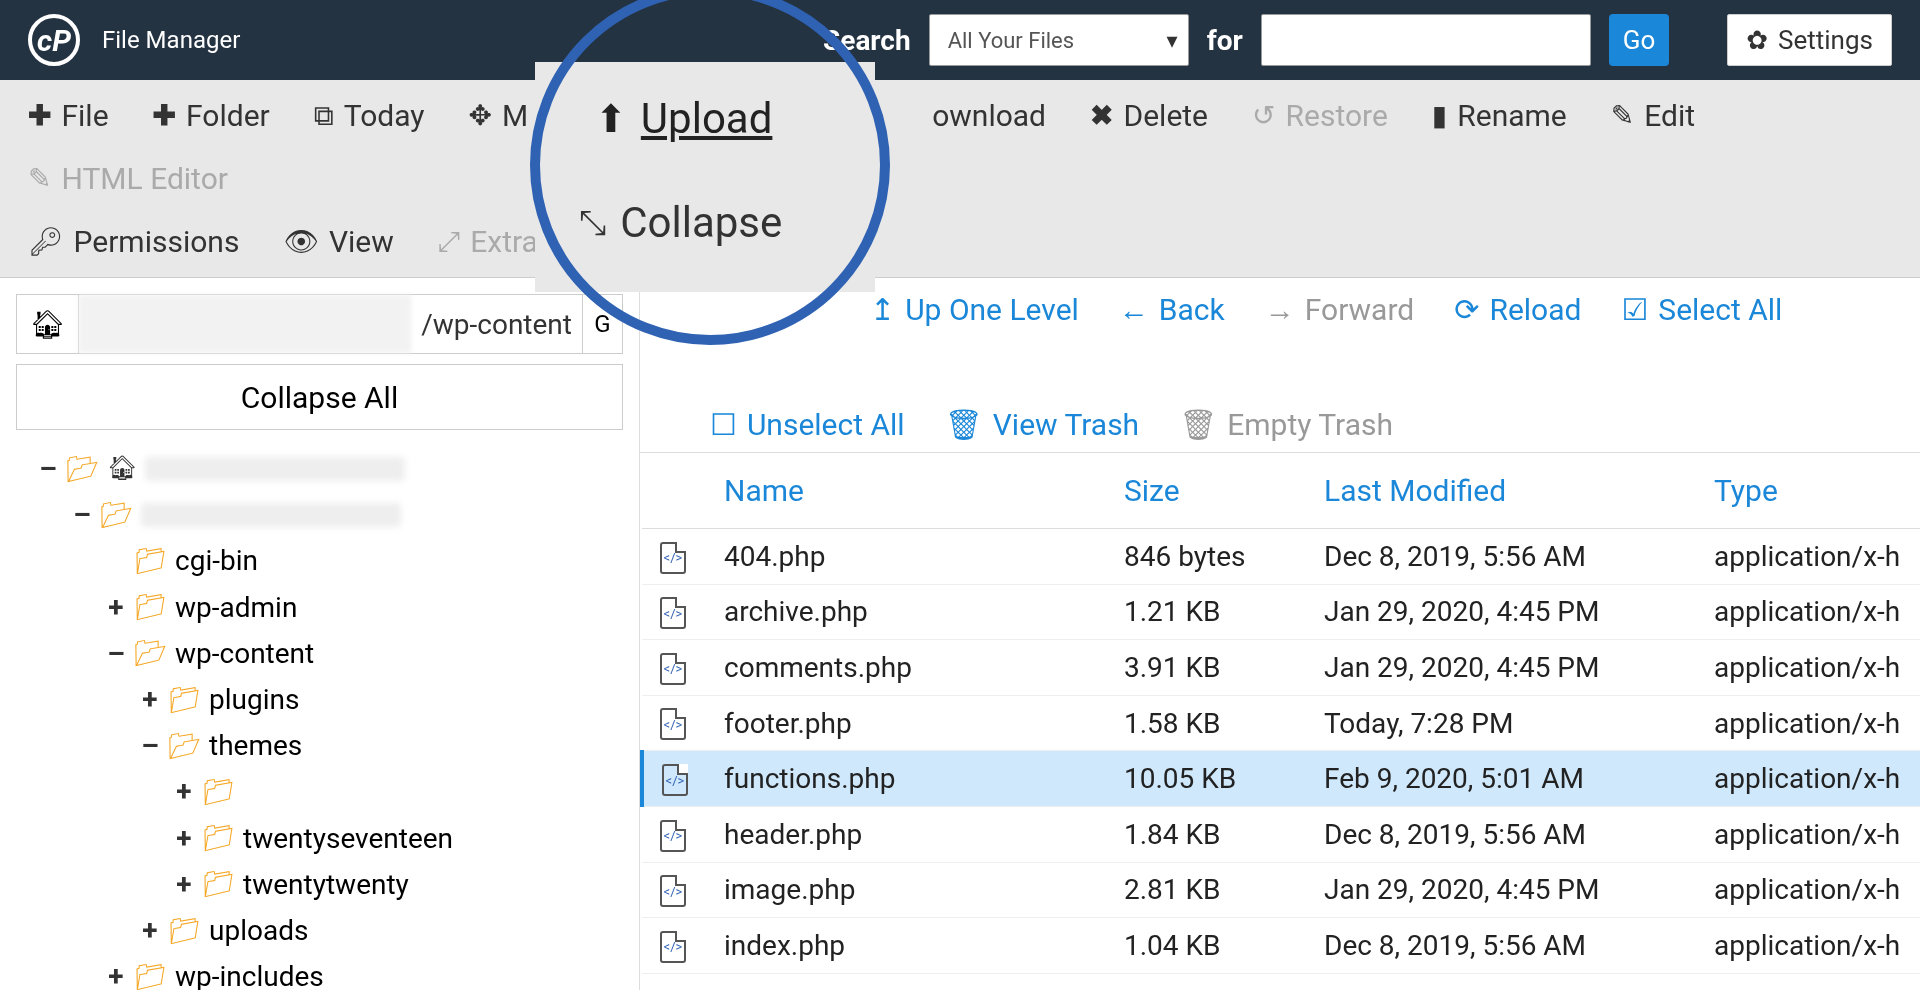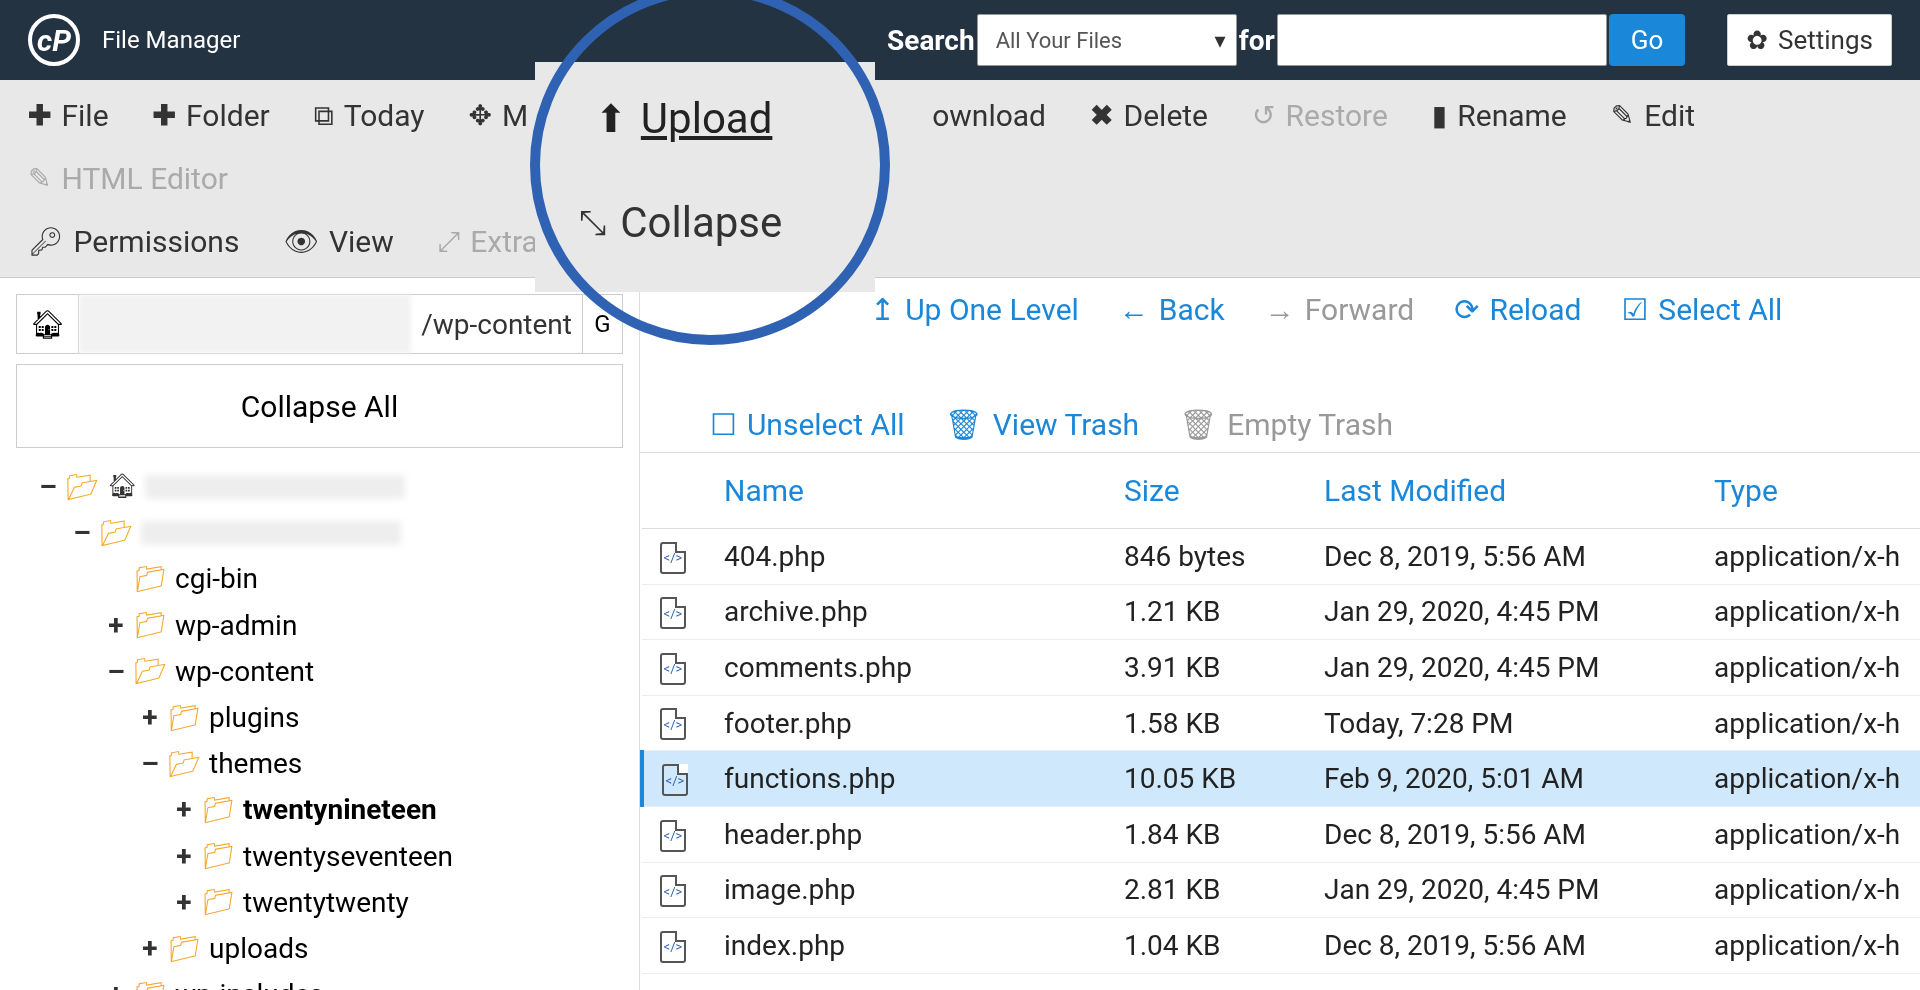--- a/index.html
+++ b/index.html
@@ -1,29 +1,29 @@
 <!DOCTYPE html>
 <html><head>
 <meta charset="utf-8">
 <style>
 *{margin:0;padding:0;box-sizing:border-box;font-family:-apple-system,BlinkMacSystemFont,"Segoe UI",Roboto,Arial,sans-serif}
 body{background:#fff;overflow:hidden;width:1920px;height:990px;position:relative}
 
 
-.header{background:#243342;height:80px;display:flex;align-items:center;padding:0 28px;color:#fff;gap:2px}
+.header{background:#243342;height:80px;display:flex;align-items:center;padding:0 28px;color:#fff;gap:18px}
 .logo-wrap{display:flex;align-items:center;gap:22px}
 .logo-circle{width:52px;height:52px;border:4px solid #fff;border-radius:50%;display:flex;align-items:center;justify-content:center;font-size:30px;font-weight:700;font-style:italic}
 .app-title{font-size:24px;font-weight:400}
 .spacer{flex:1}
 .search-label{font-size:28px;font-weight:700}
 .search-select{height:52px;background:#fff;color:#555;border:1px solid #999;font-size:22px;padding:0 40px 0 18px;width:260px;position:relative;display:flex;align-items:center;border-radius:2px}
 .search-select:after{content:"▾";position:absolute;right:10px;color:#333}
 .search-for{font-size:28px;font-weight:700}
 .search-input{height:52px;width:330px;background:#fff;border:1px solid #999;font-size:22px;padding:0 10px;border-radius:2px}
-.go-btn{height:52px;background:#1a87d8;color:#fff;border:none;font-size:26px;padding:0 22px;border-radius:4px;cursor:pointer}
+.go-btn{height:52px;background:#1a87d8;color:#fff;border:none;font-size:26px;padding:0 14px;border-radius:4px;cursor:pointer}
 .settings-btn{height:52px;background:#fff;color:#333;border:1px solid #ccc;font-size:26px;padding:0 18px;display:flex;align-items:center;gap:10px;cursor:pointer;margin-left:40px;border-radius:2px}
 
 
 .toolbar{background:#e8e8e8;border-bottom:1px solid #ccc;display:flex;flex-wrap:wrap;align-items:center;padding:4px 6px;gap:0;min-height:120px}
 .tb-btn{display:inline-flex;align-items:center;gap:10px;padding:14px 22px;font-size:30px;color:#333;cursor:pointer;white-space:nowrap}
 .tb-btn.disabled{color:#aaa}
 .tb-icon{font-size:28px;display:inline-block}
 .tb-break{flex-basis:100%;height:0}
 
 
@@ -38,21 +38,21 @@
 .left-pane{width:640px;border-right:1px solid #ddd;padding:8px 12px;overflow:hidden}
 .right-pane{flex:1;overflow:hidden}
 
 
 .path-bar{display:flex;align-items:stretch;border:1px solid #ccc;height:60px;margin:8px 4px}
 .home-btn{width:62px;display:flex;align-items:center;justify-content:center;font-size:28px;border-right:1px solid #ccc;cursor:pointer}
 .path-blur{flex:1.2;background:#f2f2f2;filter:blur(2px)}
 .path-text{padding:0 10px;display:flex;align-items:center;font-size:28px;color:#333}
 .go-right{width:40px;display:flex;align-items:center;justify-content:center;border-left:1px solid #ccc;font-size:24px}
 
-.collapse-btn{border:1px solid #ccc;height:84px;display:flex;align-items:center;justify-content:center;font-size:30px;margin:10px 4px 16px;cursor:pointer}
+.collapse-btn{border:1px solid #ccc;height:66px;display:flex;align-items:center;justify-content:center;font-size:30px;margin:10px 4px 16px;cursor:pointer}
 
 
 .tree{font-size:28px;line-height:1.65;padding-left:26px}
 .tree .row{display:flex;align-items:center;gap:8px;white-space:nowrap}
 .tree .toggle{width:20px;font-weight:700;color:#333;cursor:pointer;text-align:center}
 .folder-icon{color:#f5a623;font-size:26px}
 .folder-open{color:#f5a623;font-size:26px}
 .tree .home-i{color:#333;font-size:24px}
 .tree .blur-label{display:inline-block;width:260px;height:24px;background:#eee;filter:blur(3px);border-radius:3px}
 .tree .bold{font-weight:700}
@@ -217,21 +217,20 @@
           <span>plugins</span>
         </div>
       <div class="row indent3">
           <span class="toggle">–</span>
           <span class="folder-open">📂︎</span>
           <span>themes</span>
         </div>
       <div class="row indent4">
           <span class="toggle">+</span>
           <span class="folder-icon">📁︎</span>
-          <span class="bold">twentynineteen</span>
         </div>
       <div class="row indent4">
           <span class="toggle">+</span>
           <span class="folder-icon">📁︎</span>
           <span>twentyseventeen</span>
         </div>
       <div class="row indent4">
           <span class="toggle">+</span>
           <span class="folder-icon">📁︎</span>
           <span>twentytwenty</span>

